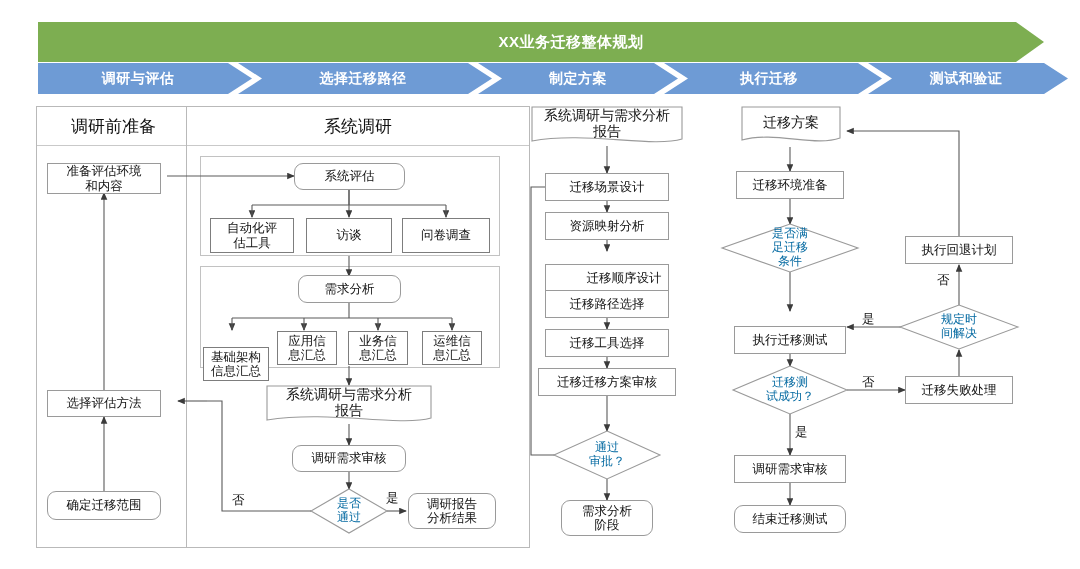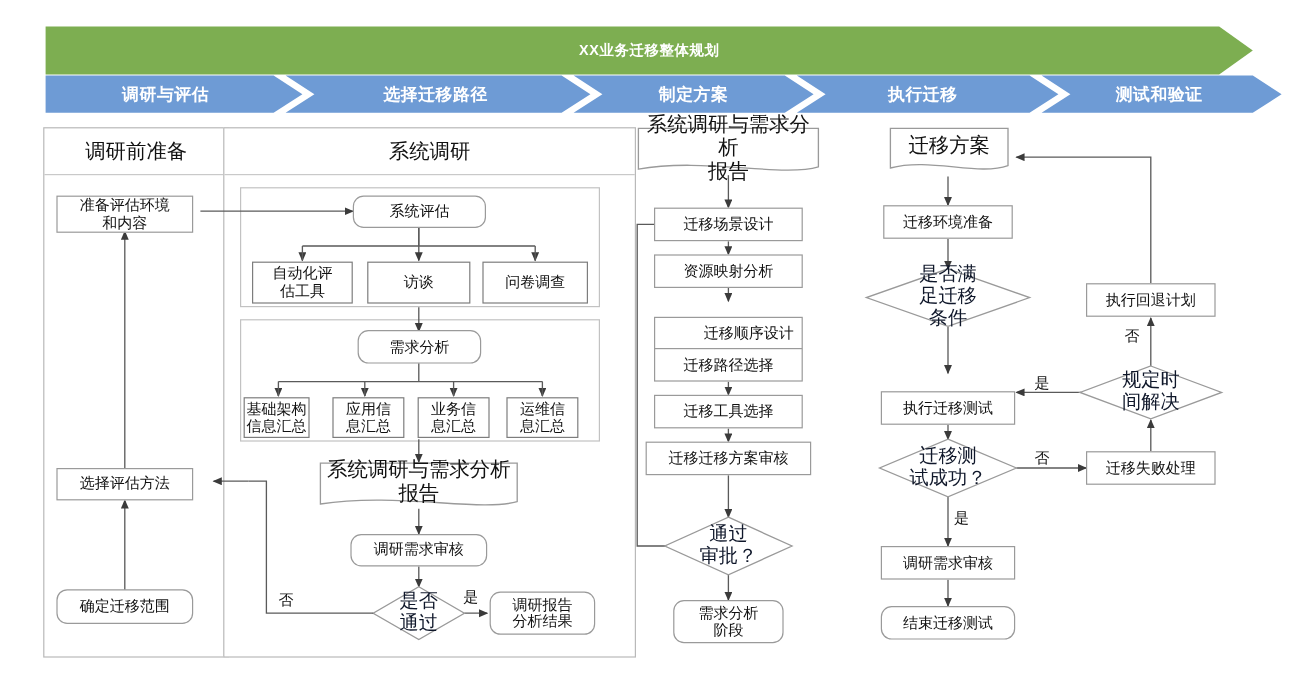--- a/index.html
+++ b/index.html
@@ -9,21 +9,21 @@
     overflow:hidden;position:relative;
   }
   #root{position:relative;width:1080px;height:569px;}
   svg.layer{position:absolute;left:0;top:0;width:1080px;height:569px;}
 
   
   .banner-wrap{position:absolute;left:38px;top:22px;width:1006px;height:40px;}
   .banner-text{
     position:absolute;left:0;top:0;width:1006px;height:40px;
     display:flex;align-items:center;justify-content:center;
-    color:#ffffff;font-weight:bold;font-size:12px;letter-spacing:.5px;
+    color:#ffffff;font-weight:bold;font-size:15px;letter-spacing:.5px;padding-left:30px;
   }
   .chev-row{position:absolute;left:38px;top:63px;width:1006px;height:31px;}
   .chev-label{
     position:absolute;height:31px;display:flex;align-items:center;justify-content:center;
     color:#ffffff;font-weight:bold;font-size:14px;letter-spacing:.5px;
   }
 
   
   .panel{
     position:absolute;border:1px solid #b9b9b9;background:#ffffff;padding-left:16px;
@@ -40,27 +40,27 @@
     position:absolute;box-sizing:border-box;
     border:1px solid #9a9a9a;background:#ffffff;color:#111;
     display:flex;align-items:center;justify-content:center;text-align:center;
     font-size:12.5px;line-height:1.15;white-space:pre-line;
   }
   .node.round{border-radius:9px;}
   .node.sub{border:1px solid #7d7d7d;}
   .group-box{position:absolute;border:1px solid #c2c2c2;background:transparent;}
   .doc-label{
     position:absolute;display:flex;align-items:center;justify-content:center;
-    text-align:center;font-size:17px;line-height:1.15;color:#111;white-space:pre-line;
+    text-align:center;font-size:14px;line-height:1.15;color:#111;white-space:pre-line;
     pointer-events:none;
     border-radius:13px;
   }
   .diamond-label{
     position:absolute;display:flex;align-items:center;justify-content:center;
-    text-align:center;font-size:16px;line-height:1.15;color:#0f172a;white-space:pre-line;
+    text-align:center;font-size:12px;line-height:1.15;color:#0369a1;white-space:pre-line;
     pointer-events:none;
   }
   .edge-label{
     position:absolute;font-size:12.5px;color:#111;white-space:nowrap;
   }
 </style>
 </head>
 <body>
 
 <div id="root">
@@ -160,21 +160,21 @@
   <div class="node" style="left:47px;top:390px;width:114px;height:27px;">选择评估方法</div>
   <div class="node round" style="left:47px;top:491px;width:114px;height:29px;">确定迁移范围</div>
 
   <div class="node round" style="left:294px;top:163px;width:111px;height:27px;">系统评估</div>
   <div class="node sub" style="left:210px;top:218px;width:84px;height:35px;">自动化评
 估工具</div>
   <div class="node sub" style="left:306px;top:218px;width:86px;height:35px;">访谈</div>
   <div class="node sub" style="left:402px;top:218px;width:88px;height:35px;">问卷调查</div>
 
   <div class="node round" style="left:298px;top:275px;width:103px;height:28px;">需求分析</div>
-  <div class="node sub" style="left:203px;top:331px;width:55px;height:34px;">基础架构
+  <div class="node sub" style="left:203px;top:347px;width:66px;height:34px;">基础架构
 信息汇总</div>
   <div class="node sub" style="left:277px;top:331px;width:60px;height:34px;">应用信
 息汇总</div>
   <div class="node sub" style="left:348px;top:331px;width:60px;height:34px;">业务信
 息汇总</div>
   <div class="node sub" style="left:422px;top:331px;width:60px;height:34px;">运维信
 息汇总</div>
 
   <svg class="layer" viewBox="0 0 1080 569">
     <path d="M267,386 L431,386 L431,418 C400,427 330,410 267,420 Z" fill="#ffffff" stroke="#9a9a9a" stroke-width="1.1"></path>

